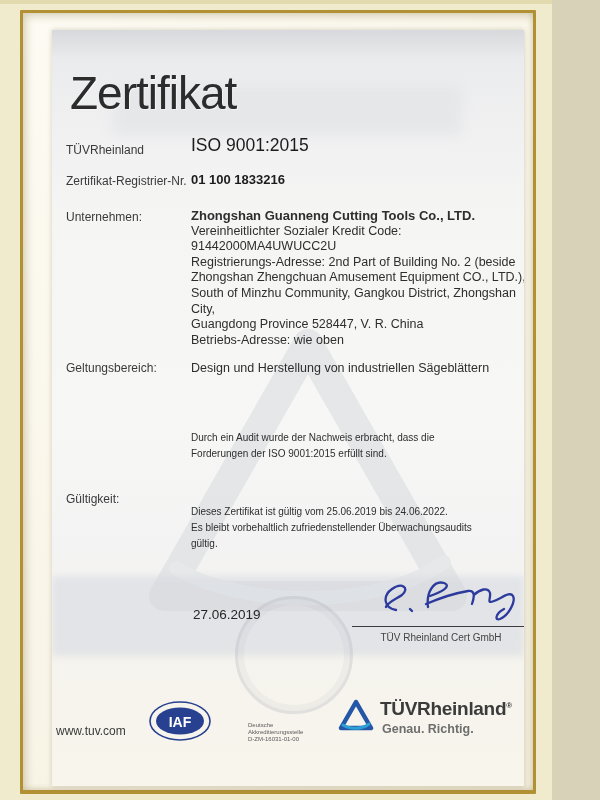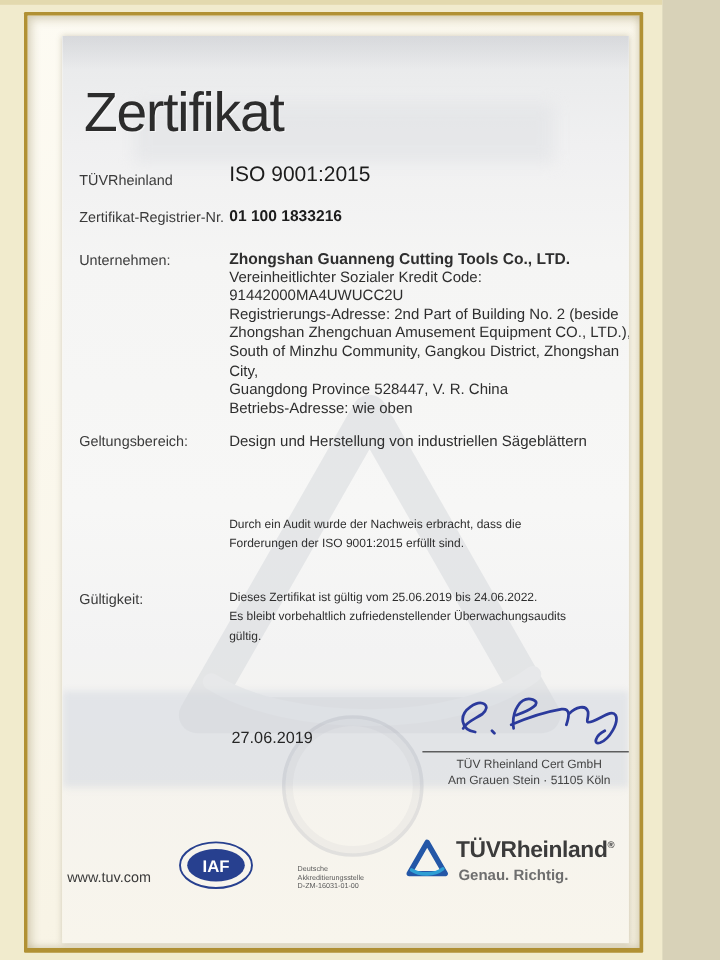--- a/index.html
+++ b/index.html
@@ -86,38 +86,37 @@
 Betriebs-Adresse: wie oben</div>
     </div>
 
     <div class="lbl" style="top:331px">Geltungsbereich:</div>
     <div class="scope-val">Design und Herstellung von industriellen Sägeblättern</div>
 
     <div class="para preline" style="top:400px">Durch ein Audit wurde der Nachweis erbracht, dass die
 Forderungen der ISO 9001:2015 erfüllt sind.</div>
 
     <div class="lbl" style="top:462px">Gültigkeit:</div>
-    <div class="para preline" style="top:461px">Dieses Zertifikat ist gültig vom 25.06.2019 bis 24.06.2022.
+    <div class="para preline" style="top:474px">Dieses Zertifikat ist gültig vom 25.06.2019 bis 24.06.2022.
 Es bleibt vorbehaltlich zufriedenstellender Überwachungsaudits
 gültig.</div>
 
 
     <div class="date">27.06.2019</div>
 
     <div class="sig-wrap">
       <svg class="sig-svg" width="150" height="52" viewBox="0 0 150 52">
         <path d="M26 36 C14 34 12 22 22 15 C32 8 40 14 32 21 C26 25 18 28 16 33 M40 35 l2 2
                  M58 33 C56 18 64 6 74 9 C82 12 72 18 60 22 M56 30 C70 24 86 19 98 17 C106 16 104 24 102 30
                  M104 21 C110 15 118 13 120 19 C121 25 116 30 124 27 C132 24 140 17 143 22 C146 28 138 42 130 45 C124 47 126 39 134 35" fill="none" stroke="#2b3a9c" stroke-width="2.3" stroke-linecap="round" stroke-linejoin="round"></path>
       </svg>
       <div class="sig-line"></div>
     </div>
     <div class="issuer">
       <div>TÜV Rheinland Cert GmbH</div>
-      <div>Am Grauen Stein · 51105 Köln</div>
     </div>
 
     <div class="website">www.tuv.com</div>
 
     <svg class="iaf" width="64" height="42" viewBox="0 0 64 42">
       <ellipse cx="32" cy="21" rx="30" ry="19" fill="none" stroke="#27408f" stroke-width="1.6"></ellipse>
       <ellipse cx="32" cy="21" rx="24" ry="13.5" fill="#27408f"></ellipse>
       <text x="32" y="26.5" text-anchor="middle" font-family="Liberation Sans, sans-serif" font-size="14" font-weight="bold" fill="#ffffff">IAF</text>
     </svg>
 

